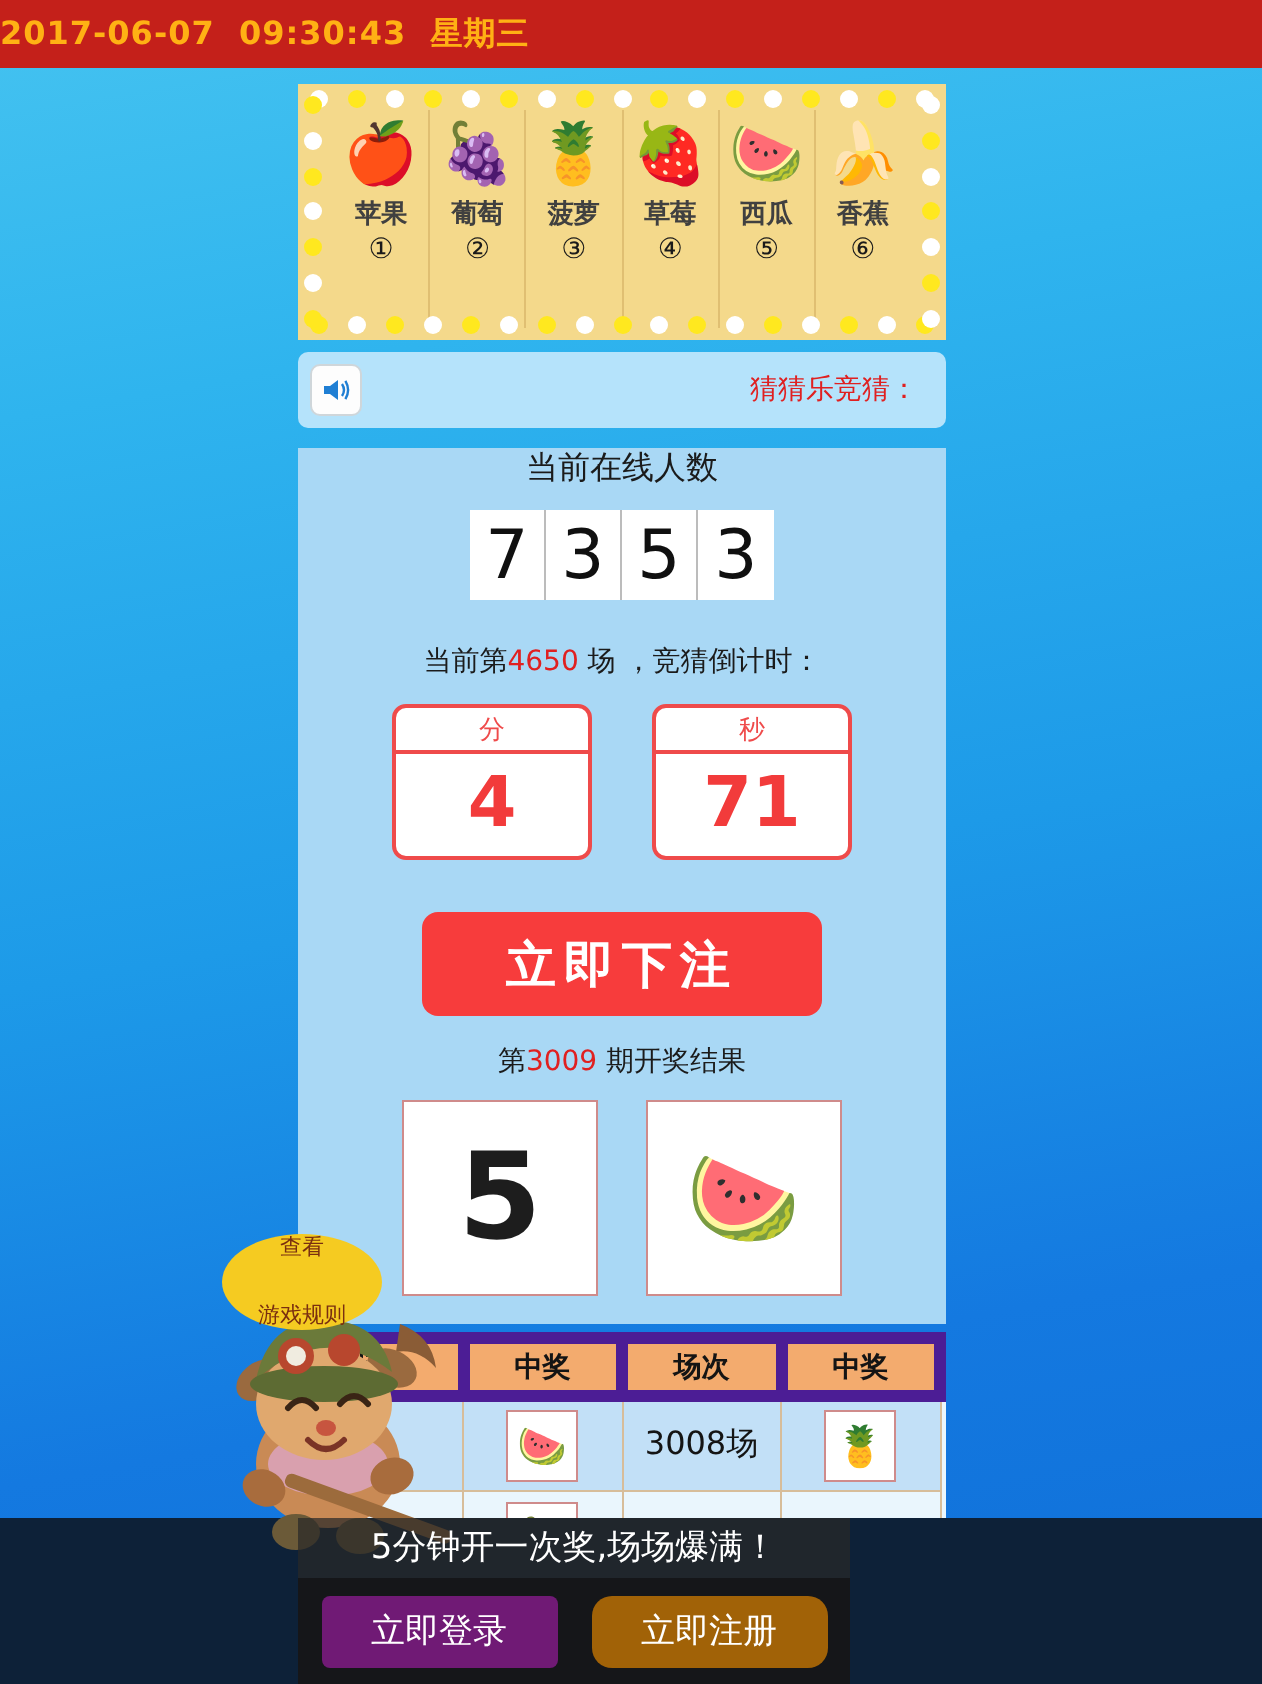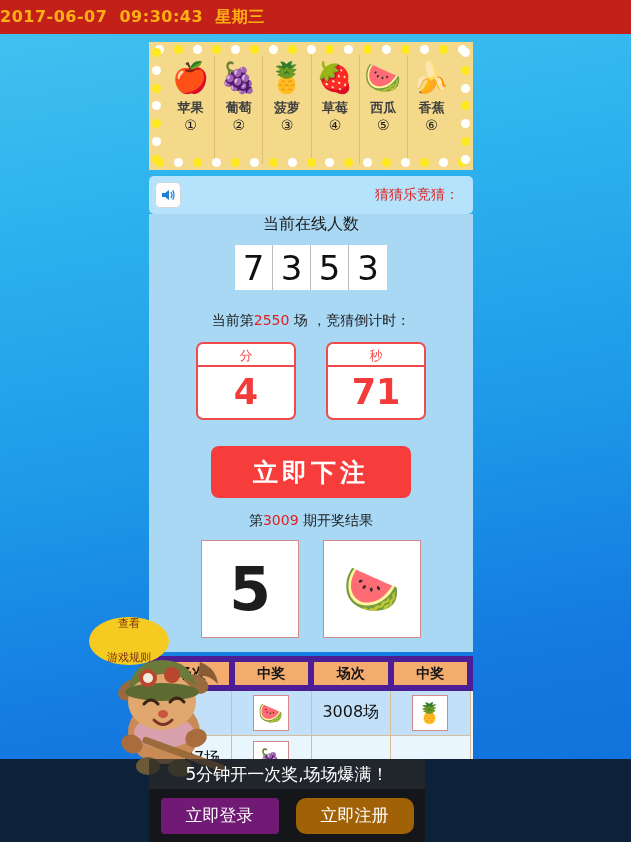--- a/index.html
+++ b/index.html
@@ -83,21 +83,21 @@
     flex: none;
   }
   .announce-text {
     margin-left: auto;
     color: #e02020;
     font-size: 14px;
   }
 
   
   .panel {
-    margin-top: 0;
+    margin-top: 10px;
     background: #a9d8f5;
     padding: 0 0 14px 0;
     text-align: center;
   }
   .panel-title { font-size: 16px; color: #1b1b1b; margin-bottom: 10px; }
 
   .digits { display: flex; justify-content: center; }
   .digit {
     width: 38px; height: 45px;
     background: #ffffff;
@@ -180,21 +180,21 @@
     display: inline-flex; align-items: center; justify-content: center;
     width: 36px; height: 36px;
     background: #ffffff;
     border: 1px solid #cf8b8b;
     font-size: 20px;
   }
 
   
   .rules-bubble {
     position: absolute;
-    left: 89px; top: 617px;
+    left: 111px; top: 617px;
     width: 80px; height: 48px;
     background: #f5cb21;
     border-radius: 50%;
     display: flex; flex-direction: column;
     align-items: center; justify-content: center;
     color: #7a2f10; font-size: 11px; line-height: 14px;
     text-align: center;
     z-index: 30;
     cursor: pointer;
     gap: 20px;
@@ -365,21 +365,21 @@
     <div class="panel-title">当前在线人数</div>
 
     <div class="digits">
       <div class="digit">7</div>
       <div class="digit">3</div>
       <div class="digit">5</div>
       <div class="digit">3</div>
     </div>
 
     <div class="round-line">
-      <span>当前第</span><span class="hl">2550</span><span> 场 ，竞猜倒计时：</span>
+      <span>当前第</span><span class="hl">4650</span><span> 场 ，竞猜倒计时：</span>
     </div>
 
     <div class="countdown">
       <div class="cd-box">
         <div class="cd-label">分</div>
         <div class="cd-value">4</div>
       </div>
       <div class="cd-box">
         <div class="cd-label">秒</div>
         <div class="cd-value">71</div>

